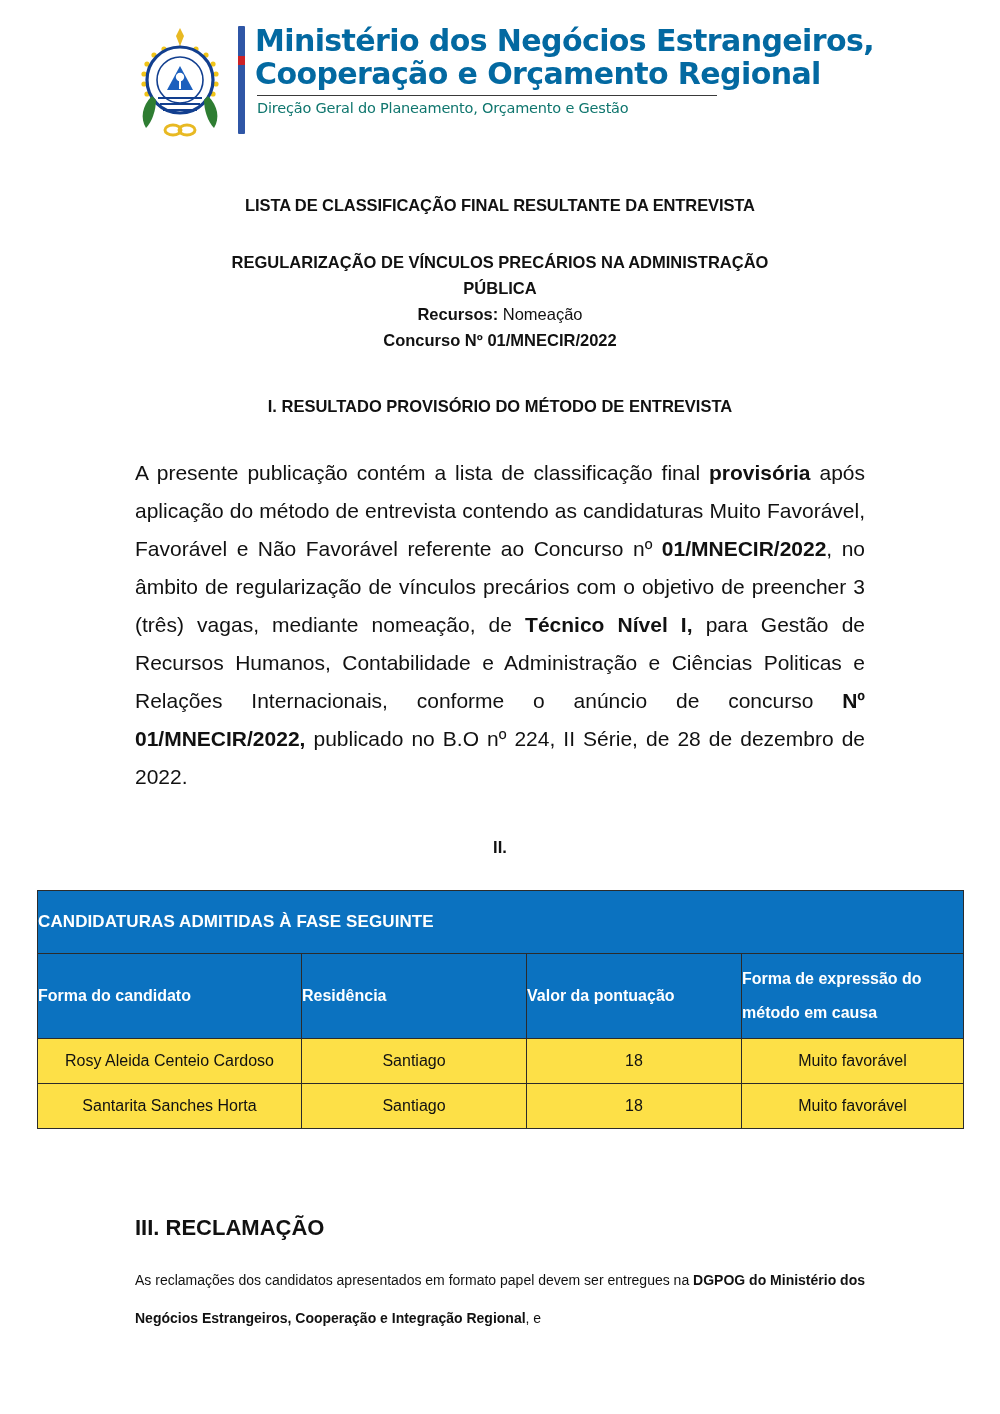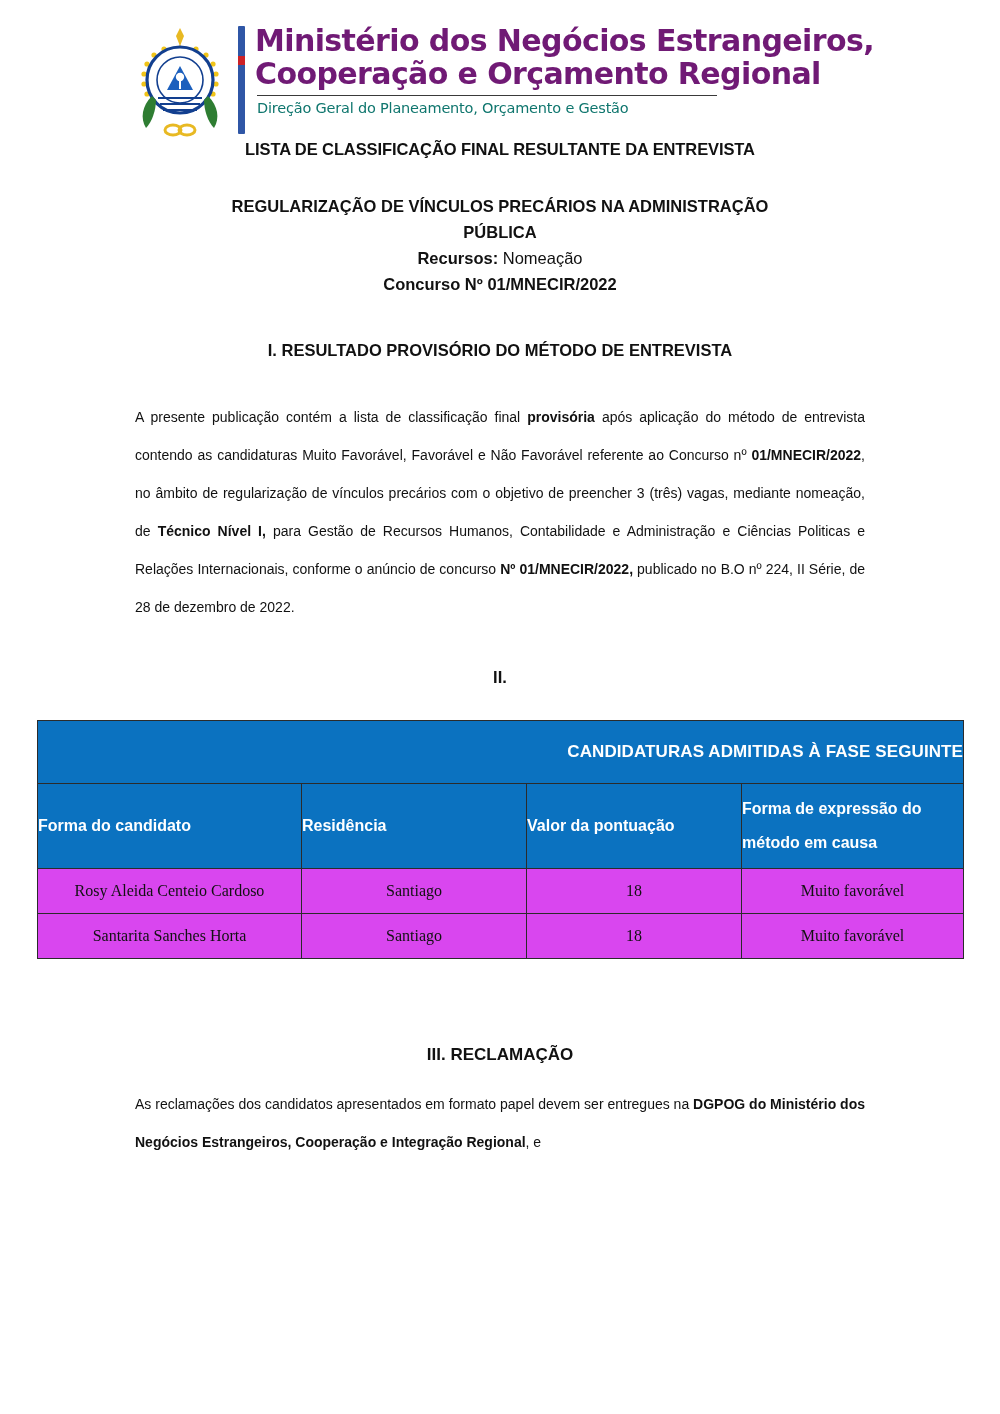--- a/index.html
+++ b/index.html
@@ -50,21 +50,21 @@
     background: #cc2127;
   }
 
   .brand-text { padding-top: 2px; }
   .brand-line1, .brand-line2 {
     font-family: "DejaVu Sans", sans-serif;
     font-weight: bold;
     font-size: 30px;
     line-height: 33px;
     letter-spacing: -0.6px;
-    color: #701a75;
+    color: #0369a1;
     white-space: nowrap;
   }
   .brand-rule {
     border-bottom: 1.3px solid #3a3a3a;
     margin: 5px 0 4px 2px;
     width: 460px;
   }
   .brand-sub {
     font-family: "DejaVu Sans", sans-serif;
     font-size: 14.5px;
@@ -72,21 +72,21 @@
     letter-spacing: -0.2px;
     white-space: nowrap;
     padding-left: 2px;
   }
 
   
   .doc {
     padding: 0 135px;
     box-sizing: border-box;
   }
-  .title-block { text-align: center; }
+  .title-block { text-align: center; margin-top: 56px; }
   .t-main {
     font-weight: bold;
     font-size: 16.5px;
     letter-spacing: -0.1px;
   }
   .t-sub {
     font-weight: bold;
     font-size: 16.5px;
     margin-top: 34px;
     line-height: 26px;
@@ -99,21 +99,21 @@
 
   .section-head {
     text-align: center;
     font-weight: bold;
     font-size: 16.5px;
     margin-top: 44px;
   }
 
   .para {
     margin-top: 38px;
-    font-size: 14px;
+    font-size: 21px;
     line-height: 38px;
     text-align: justify;
     text-justify: inter-word;
   }
   .para b { font-weight: bold; }
 
   .roman-mark {
     text-align: center;
     font-weight: bold;
     font-size: 16.5px;
@@ -133,21 +133,21 @@
   }
   table.results td, table.results th {
     border: 1px solid #2b2b2b;
     padding: 0;
   }
   .tbl-title {
     background: #0b72c0;
     color: #ffffff;
     font-weight: bold;
     font-size: 17px;
-    text-align: right;
+    text-align: left;
     height: 62px;
     vertical-align: middle;
     letter-spacing: 0.1px;
     margin-top: 24px;
   }
   .col-head {
     background: #0b72c0;
     color: #ffffff;
     font-weight: bold;
     font-size: 16px;
@@ -155,29 +155,28 @@
     height: 84px;
     vertical-align: middle;
     line-height: 34px;
     padding: 0 8px;
   }
   .cell {
     text-align: center;
     font-size: 16px;
     height: 44px;
     vertical-align: middle;
-    background: #d946ef;
+    background: #fde047;
     color: #111111;
-    font-family: Liberation Serif, serif;
   }
 
   .sub-head {
-    text-align: center;
-    font-weight: bold;
-    font-size: 17px;
+    text-align: left;
+    font-weight: bold;
+    font-size: 22px;
     margin-top: 86px;
   }
   .closing {
     margin-top: 20px;
     font-size: 14px;
     line-height: 38px;
     text-align: justify;
   }
   .closing b { font-weight: bold; }
 </style>

